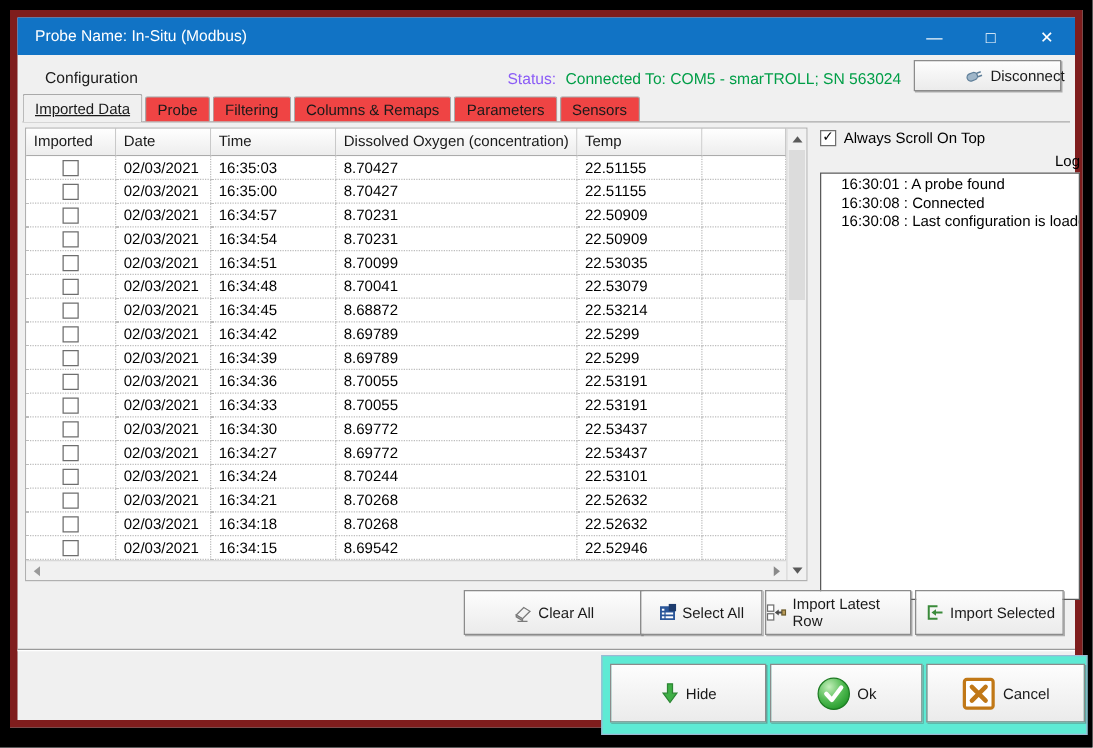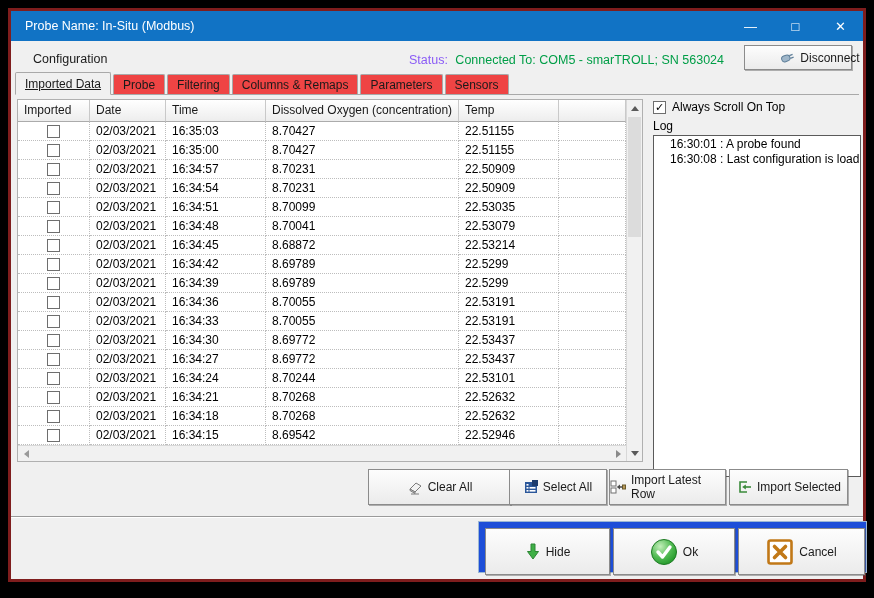--- a/index.html
+++ b/index.html
@@ -1,40 +1,40 @@
 <!DOCTYPE html>
 <html><head>
 <meta charset="utf-8">
 <style>
   * { box-sizing: border-box; margin: 0; padding: 0; }
   body { background:#000; font-family:"Liberation Sans","DejaVu Sans",sans-serif; }
   .stage { position:relative; width:874px; height:598px; background:#000; overflow:hidden; }
 
   .window { position:absolute; left:8px; top:8px; width:858px; height:574px;
-            background:#f0f0f0; border:3px solid #7f1d1d; }
+            background:#f0f0f0; border:6px solid #7f1d1d; }
 
   
   .titlebar { position:absolute; left:0; top:0; right:0; height:30px; background:#1173c5;
               display:flex; align-items:center; color:#fff; }
   .titlebar .title { padding-left:14px; font-size:12.5px; }
   .win-controls { position:absolute; right:0; top:0; height:30px; display:flex; }
   .win-btn { width:45px; height:30px; display:flex; align-items:center; justify-content:center;
              color:#fff; font-size:13px; cursor:default; }
   .win-btn span { line-height:1; }
 
   
   .config-row { position:absolute; left:0; top:30px; right:0; height:34px; }
   .config-label { position:absolute; left:22px; top:11px; font-size:12.5px; color:#1a1a1a; }
   .status-line { position:absolute; right:139px; top:12px; font-size:12.5px; white-space:nowrap; }
   .status-label { color:#8b5cf6; }
   .status-value { margin-left:4px; }
   .btn3d { background:linear-gradient(#fdfdfd,#ebebeb); border:1px solid #8b8b8b;
            box-shadow:1px 1px 0 rgba(90,90,90,.45); display:flex; align-items:center;
            justify-content:center; font-size:12px; color:#1a1a1a; cursor:default; gap:5px; }
-  .disconnect-btn { position:absolute; right:11px; top:4px; width:108px; height:25px;padding-left:43px; }
+  .disconnect-btn { position:absolute; right:11px; top:4px; width:118px; height:25px;padding-left:43px; }
 
   
   .tabstrip { position:absolute; left:4px; top:62px; right:4px; height:22px;
               display:flex; align-items:flex-end; border-bottom:1px solid #a9a9a9; }
   .tab { height:20px; padding:0 9px; font-size:12px; line-height:20px; color:#1a1a1a;
          background:#ef4444; border:1px solid #a9a9a9; border-bottom:none; margin-right:2px;
          border-radius:2px 2px 0 0; cursor:default; }
   .tab.active { height:23px; line-height:23px; background:#f0f0f0; margin-bottom:-1px;
                 border-bottom:1px solid #f0f0f0; font-size:12px;text-decoration:underline; }
 
@@ -68,37 +68,37 @@
   .tri-down { border-width:5px 4px 0 4px; border-color:#5a5a5a transparent transparent transparent; }
   .tri-left  { border-width:4px 5px 4px 0; border-color:transparent #9a9a9a transparent transparent; }
   .tri-right { border-width:4px 0 4px 5px; border-color:transparent transparent transparent #8a8a8a; }
   .vthumb { position:absolute; left:1px; right:1px; top:17px; height:120px; background:#dcdcdc; }
 
   
   .log-panel { position:absolute; left:642px; top:88px; width:208px; }
   .autoscroll-row { display:flex; align-items:center; gap:6px; height:16px; }
   .autoscroll-row .cb { flex:none; }
   .autoscroll-label { font-size:12px; color:#000; }
-  .log-title { text-align:left; font-size:12px; color:#000; margin-top:4px; }
+  .log-title { text-align:right; font-size:12px; color:#000; margin-top:4px; }
   .log-list { margin-top:2px; height:342px; background:#fff; border:1px solid #5a5a5a;
               padding:1px 16px; overflow:hidden; }
   .log-entry { font-size:12px; line-height:15px; color:#000; white-space:nowrap; }
 
   
   .act-btn { position:absolute; top:458px; height:36px; }
   .clear-all { left:357px; width:143px; }
   .select-all { left:498px; width:98px; }
   .import-latest { left:598px; width:117px; }
   .import-selected { left:718px; width:119px; }
 
   
   .divider { position:absolute; left:0; top:505px; right:0; height:2px;
              border-top:1px solid #9a9a9a; border-bottom:1px solid #fff; }
-  .footer-panel { position:absolute; left:467px; top:510px; width:389px; height:52px;
-                  background:#1d4ed8; border:1px solid #9cb8d4; }
+  .footer-panel { position:absolute; left:467px; top:510px; width:389px; height:64px;
+                  background:#5eead4; border:1px solid #9cb8d4; }
   .f-btn { position:absolute; top:6px; height:47px; }
   .hide-btn { left:6px; width:125px; }
   .ok-btn { left:134px; width:122px; }
   .cancel-btn { left:259px; width:127px; }
 
   .icon { display:inline-flex; align-items:center; justify-content:center; flex:none; }
 </style>
 </head>
 <body>
 
@@ -352,20 +352,21 @@
     </div>
 
     <div class="log-panel">
       <div class="autoscroll-row">
         <div class="cb" id="autoscroll-cb">✓</div>
         <span class="autoscroll-label">Always Scroll On Top</span>
       </div>
       <div class="log-title">Log</div>
       <div class="log-list" id="log-list">
           <div class="log-entry">16:30:01 : A probe found</div>
+          <div class="log-entry">16:30:08 : Connected</div>
           <div class="log-entry">16:30:08 : Last configuration is loaded</div>
         </div>
     </div>
 
     <div class="btn3d act-btn clear-all">
       <span class="icon">
         <svg width="16" height="15" viewBox="0 0 16 15">
           <path d="M3 9 L9 3 L14 6 L8 12 Z" fill="#f2f2f2" stroke="#7a7a7a"></path>
           <path d="M3 9 L8 12 L8 13.5 L3 10.5 Z" fill="#cfcfcf" stroke="#7a7a7a"></path>
           <line x1="4" y1="14" x2="12" y2="14" stroke="#7a7a7a"></line>

